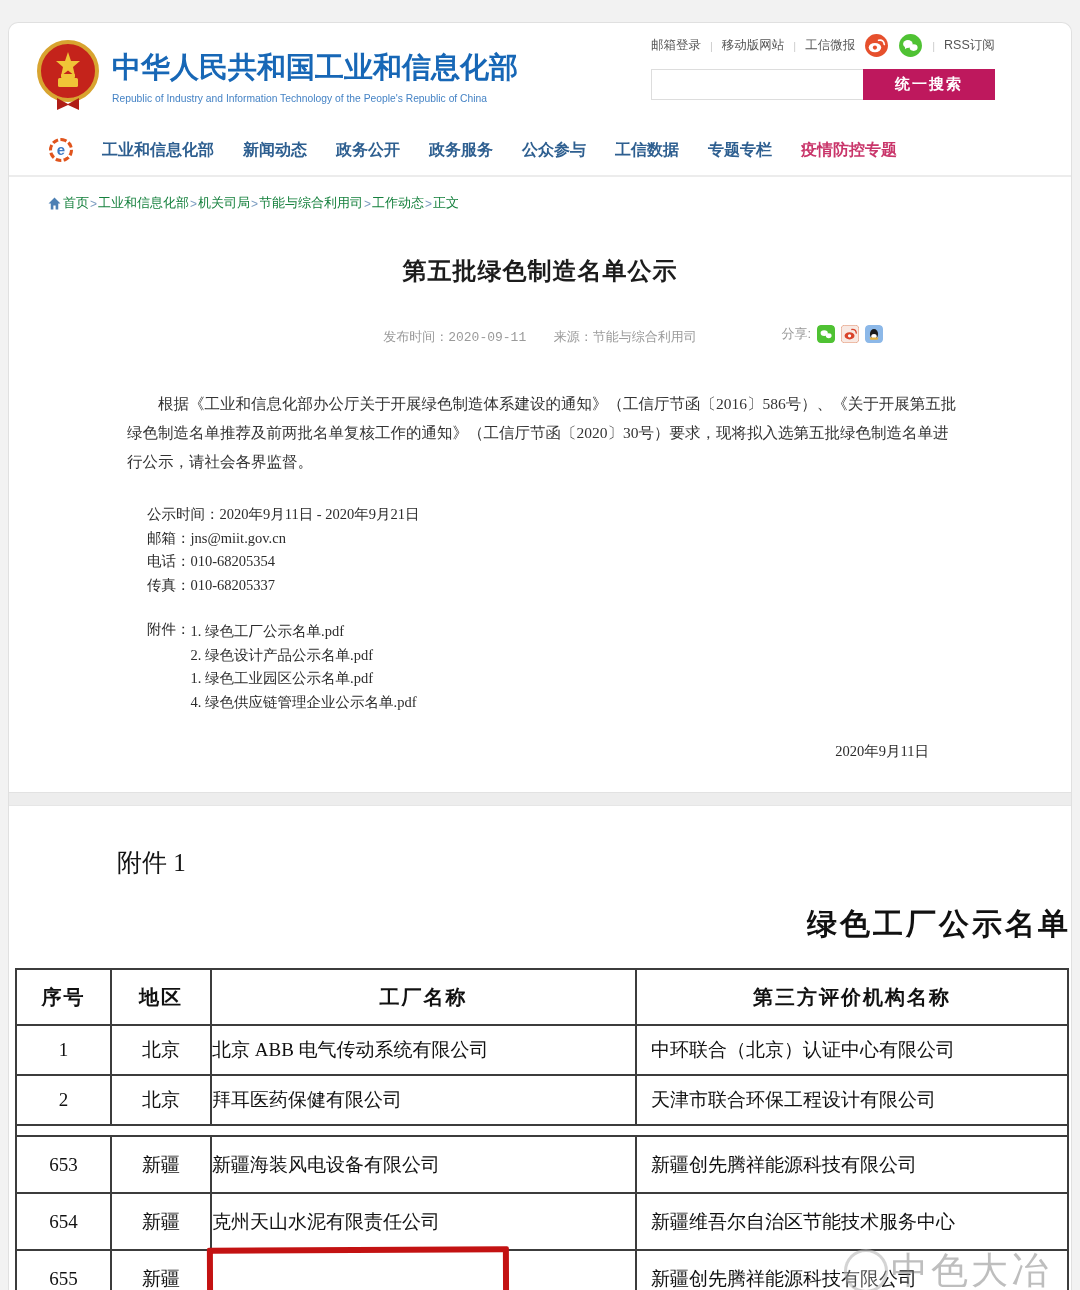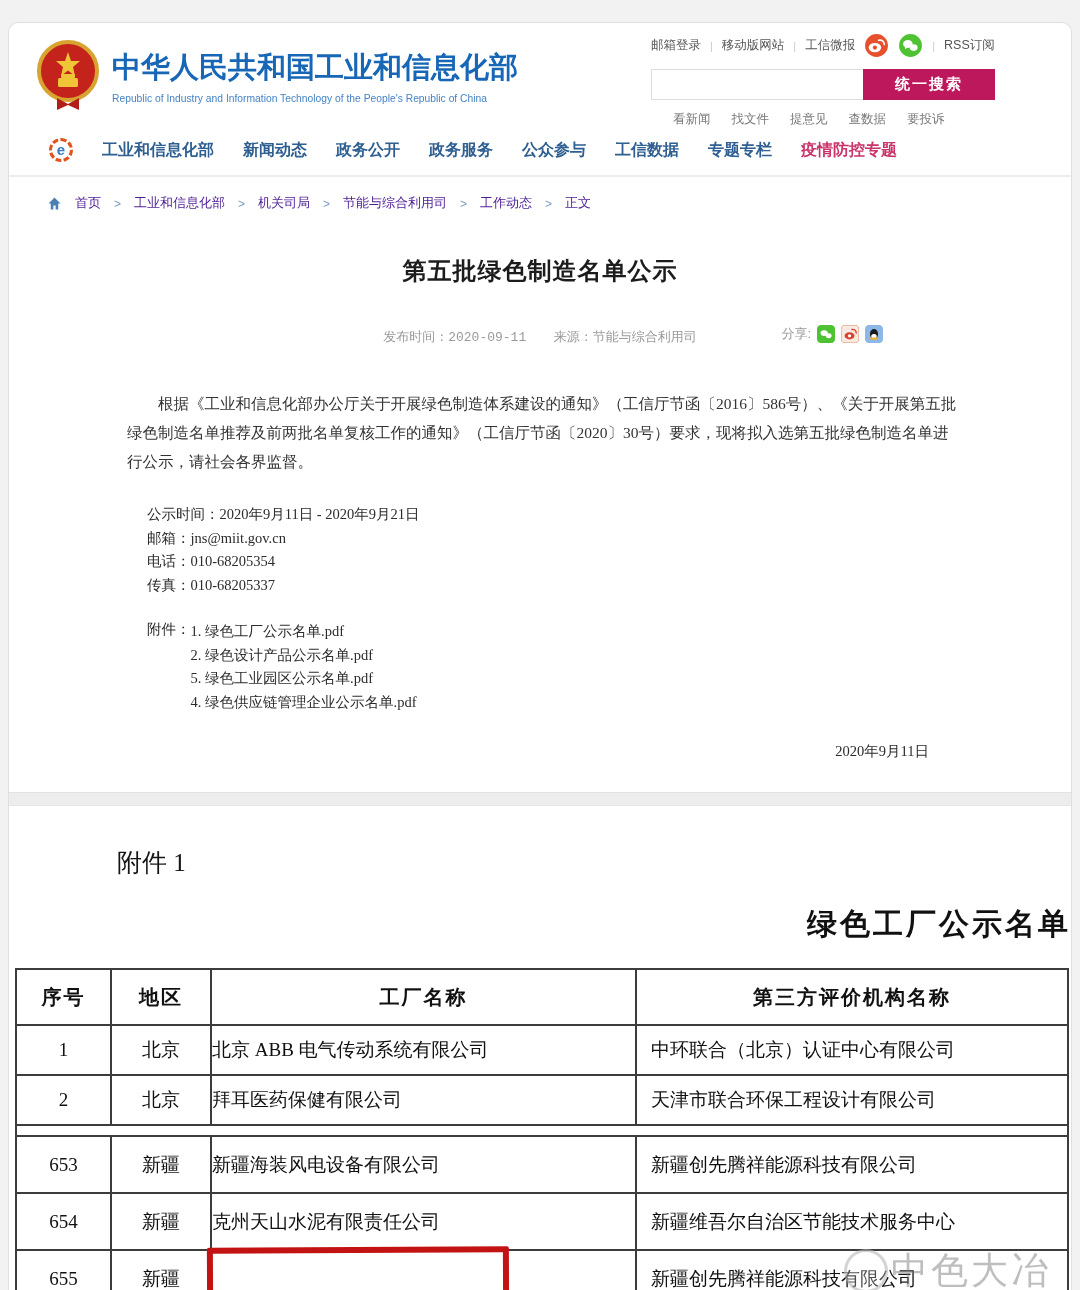--- a/index.html
+++ b/index.html
@@ -34,21 +34,21 @@
   .quick-links { display: flex; gap: 21px; margin-top: 11px; padding-left: 22px; font-size: 12.5px; color: #777; }
   .quick-links span { cursor: pointer; white-space: nowrap; }
 
   
   .nav { display: flex; align-items: center; gap: 29px; padding: 9px 0 13px 40px; border-bottom: 2px solid #ececec; }
   .gear-icon { width: 24px; height: 24px; border: 3px dashed #e0541c; border-radius: 50%; color: #3a78c2; font-size: 15px; font-weight: bold; text-align: center; line-height: 18px; }
   .nav-item { font-size: 16px; font-weight: bold; color: #2e5f90; cursor: pointer; white-space: nowrap; }
   .nav-item.red { color: #c9356a; }
 
   
-  .breadcrumb { display: flex; align-items: center; gap: 13px; padding: 17px 0 10px 38px; font-size: 13px; color: #4c1d95; text-align: right; }
+  .breadcrumb { display: flex; align-items: center; gap: 1px; padding: 17px 0 10px 38px; font-size: 13px; color: #15803d; text-align: right; }
   .bc-sep::before { content: ">"; color: #7b9cc0; font-size: 12px; }
   .bc-item { cursor: pointer; white-space: nowrap; }
 
   
   .article { position: relative; padding: 0 70px; }
   .article-title { text-align: center; margin-top: 33px; font-size: 24px; font-weight: bold; color: #1c1c1c; letter-spacing: 1px; }
   .meta-row { position: relative; margin-top: 41px; text-align: center; font-size: 13px; color: #9a9a9a; }
   .meta-row .m { margin: 0 12px; font-family: Liberation Mono, monospace; }
   .share { position: absolute; right: 118px; top: -3px; display: flex; align-items: center; gap: 6px; color: #9a9a9a; font-size: 13px; }
   .share-ico { width: 18px; height: 18px; border-radius: 4px; display: inline-block; cursor: pointer; }
@@ -126,27 +126,20 @@
         </svg>
         <span class="sep"></span>
         <span class="toplink">RSS订阅</span>
       </div>
 
       <div class="search-row">
         <input class="search-input" type="text" value="" style="">
         <button class="search-btn">统一搜索</button>
       </div>
 
-      <div class="quick-links">
-        <span>看新闻</span>
-        <span>找文件</span>
-        <span>提意见</span>
-        <span>查数据</span>
-        <span>要投诉</span>
-      </div>
     </div>
   </div>
 
   <div class="nav">
     <div class="gear-icon">e</div>
     <span class="nav-item">工业和信息化部</span>
     <span class="nav-item">新闻动态</span>
     <span class="nav-item">政务公开</span>
     <span class="nav-item">政务服务</span>
     <span class="nav-item">公众参与</span>
@@ -207,21 +200,21 @@
       <div>邮箱：jns@miit.gov.cn</div>
       <div>电话：010-68205354</div>
       <div>传真：010-68205337</div>
     </div>
 
     <div class="attach-block">
       <span>附件：</span>
       <ul class="att-list">
         <li>1. 绿色工厂公示名单.pdf</li>
         <li>2. 绿色设计产品公示名单.pdf</li>
-        <li>5. 绿色工业园区公示名单.pdf</li>
+        <li>1. 绿色工业园区公示名单.pdf</li>
         <li>4. 绿色供应链管理企业公示名单.pdf</li>
       </ul>
     </div>
 
     <div class="signature">
       <div>2020年9月11日</div>
     </div>
   </div>
 
   <div class="section-gap"></div>

